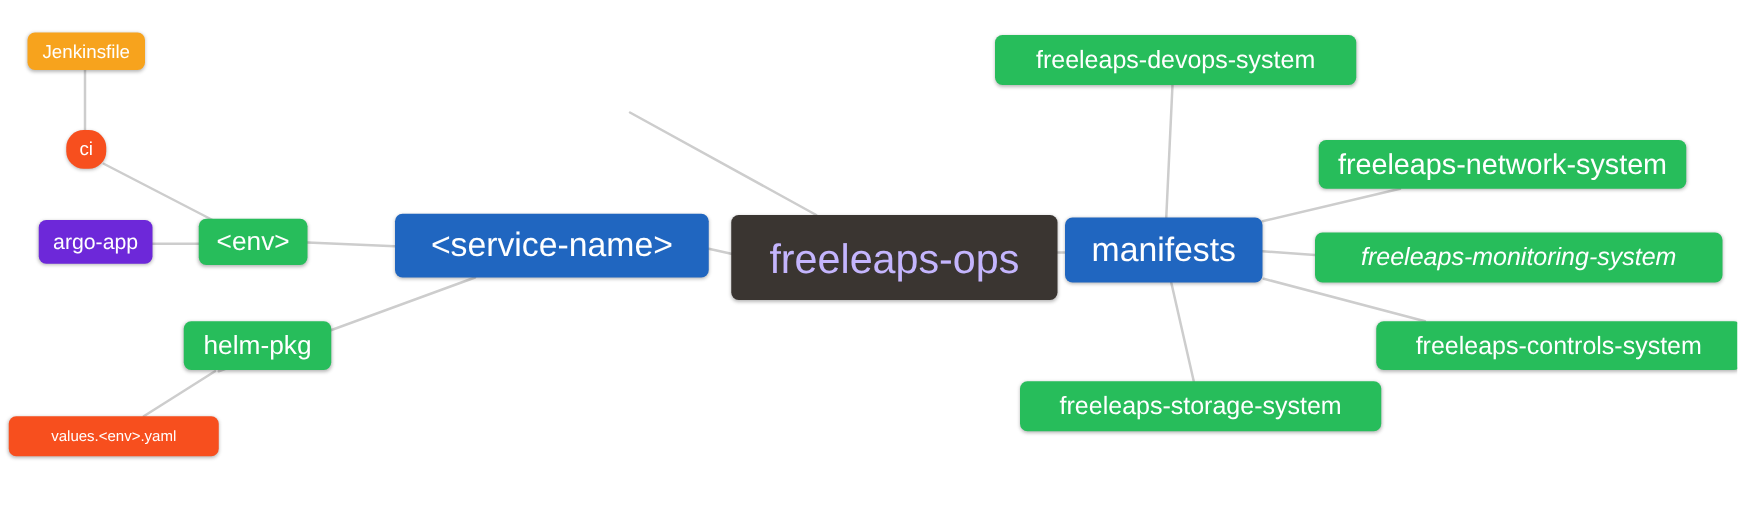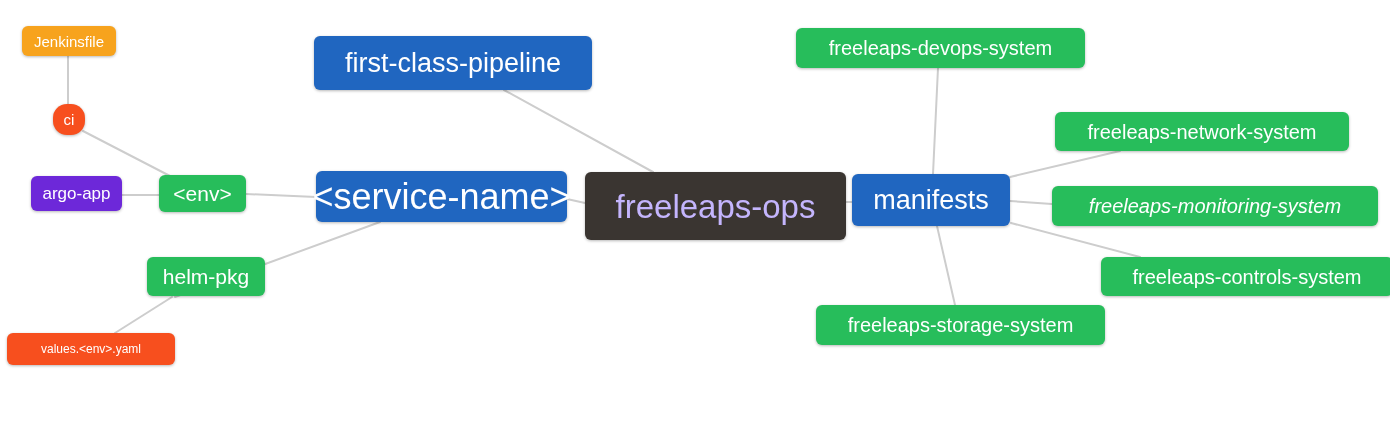--- a/index.html
+++ b/index.html
@@ -54,22 +54,21 @@
       <line x1="1010" y1="201" x2="1052" y2="204" stroke="#cdcdcd" stroke-width="2" stroke-linecap="round"></line>
       <line x1="1011" y1="223" x2="1140" y2="257" stroke="#cdcdcd" stroke-width="2" stroke-linecap="round"></line>
       <line x1="937" y1="226" x2="955" y2="305" stroke="#cdcdcd" stroke-width="2" stroke-linecap="round"></line>
     </svg>
 <div class="node" style="left: 22px; top: 26px; width: 94px; height: 30px; background: rgb(247, 163, 29); color: rgb(255, 255, 255); font-size: 15px;">Jenkinsfile</div>
     <div class="node" style="left: 53px; top: 104px; width: 32px; height: 31px; background: rgb(247, 79, 30); color: rgb(255, 255, 255); font-size: 15px; border-radius: 14px;">ci</div>
     <div class="node" style="left: 31px; top: 176px; width: 91px; height: 35px; background: #6d28d9; color: rgb(255, 255, 255); font-size: 17px;">argo-app</div>
     <div class="node" style="left: 147px; top: 257px; width: 118px; height: 39px; background: rgb(39, 189, 91); color: rgb(255, 255, 255); font-size: 21px;">helm-pkg</div>
     <div class="node" style="left: 159px; top: 175px; width: 87px; height: 37px; background: rgb(39, 189, 91); color: rgb(255, 255, 255); font-size: 21px;">&lt;env&gt;</div>
     <div class="node" style="left: 7px; top: 333px; width: 168px; height: 32px; background: rgb(247, 79, 30); color: rgb(255, 255, 255); font-size: 12px;">values.&lt;env&gt;.yaml</div>
-    <div class="node" style="left: 314px; top: 36px; width: 278px; height: 54px; background: rgb(32, 102, 192); color: rgb(255, 255, 255); font-size: 27px;">first-class-pipeline</div>
-    <div class="node" style="left: 316px; top: 171px; width: 251px; height: 51px; background: rgb(32, 102, 192); color: rgb(255, 255, 255); font-size: 36px;">&lt;service-name&gt;</div>
+    <div class="node" style="left: 316px; top: 171px; width: 251px; height: 51px; background: rgb(32, 102, 192); color: rgb(255, 255, 255); font-size: 27px;">&lt;service-name&gt;</div>
     <div class="node" style="left: 585px; top: 172px; width: 261px; height: 68px; background: rgb(58, 53, 49); color: #c4b5fd; font-size: 33px;">freeleaps-ops</div>
     <div class="node" style="left: 852px; top: 174px; width: 158px; height: 52px; background: rgb(32, 102, 192); color: rgb(255, 255, 255); font-size: 27px;">manifests</div>
     <div class="node" style="left: 796px; top: 28px; width: 289px; height: 40px; background: rgb(39, 189, 91); color: rgb(255, 255, 255); font-size: 20px;">freeleaps-devops-system</div>
-    <div class="node" style="left: 1055px; top: 112px; width: 294px; height: 39px; background: rgb(39, 189, 91); color: rgb(255, 255, 255); font-size: 20px;">freeleaps-network-system</div>
+    <div class="node" style="left: 1055px; top: 112px; width: 294px; height: 39px; background: rgb(39, 189, 91); color: rgb(255, 255, 255); font-size: 23px;">freeleaps-network-system</div>
     <div class="node" style="left: 1052px; top: 186px; width: 326px; height: 40px; background: rgb(39, 189, 91); color: rgb(255, 255, 255); font-size: 20px; font-style: italic;">freeleaps-monitoring-system</div>
     <div class="node" style="left: 1061px; top: 257px; width: 292px; height: 39px; background: rgb(39, 189, 91); color: rgb(255, 255, 255); font-size: 20px; margin-left: 40px;">freeleaps-controls-system</div>
     <div class="node" style="left: 816px; top: 305px; width: 289px; height: 40px; background: rgb(39, 189, 91); color: rgb(255, 255, 255); font-size: 20px; text-align: right;">freeleaps-storage-system</div>
   </div>
 
 </body></html>

